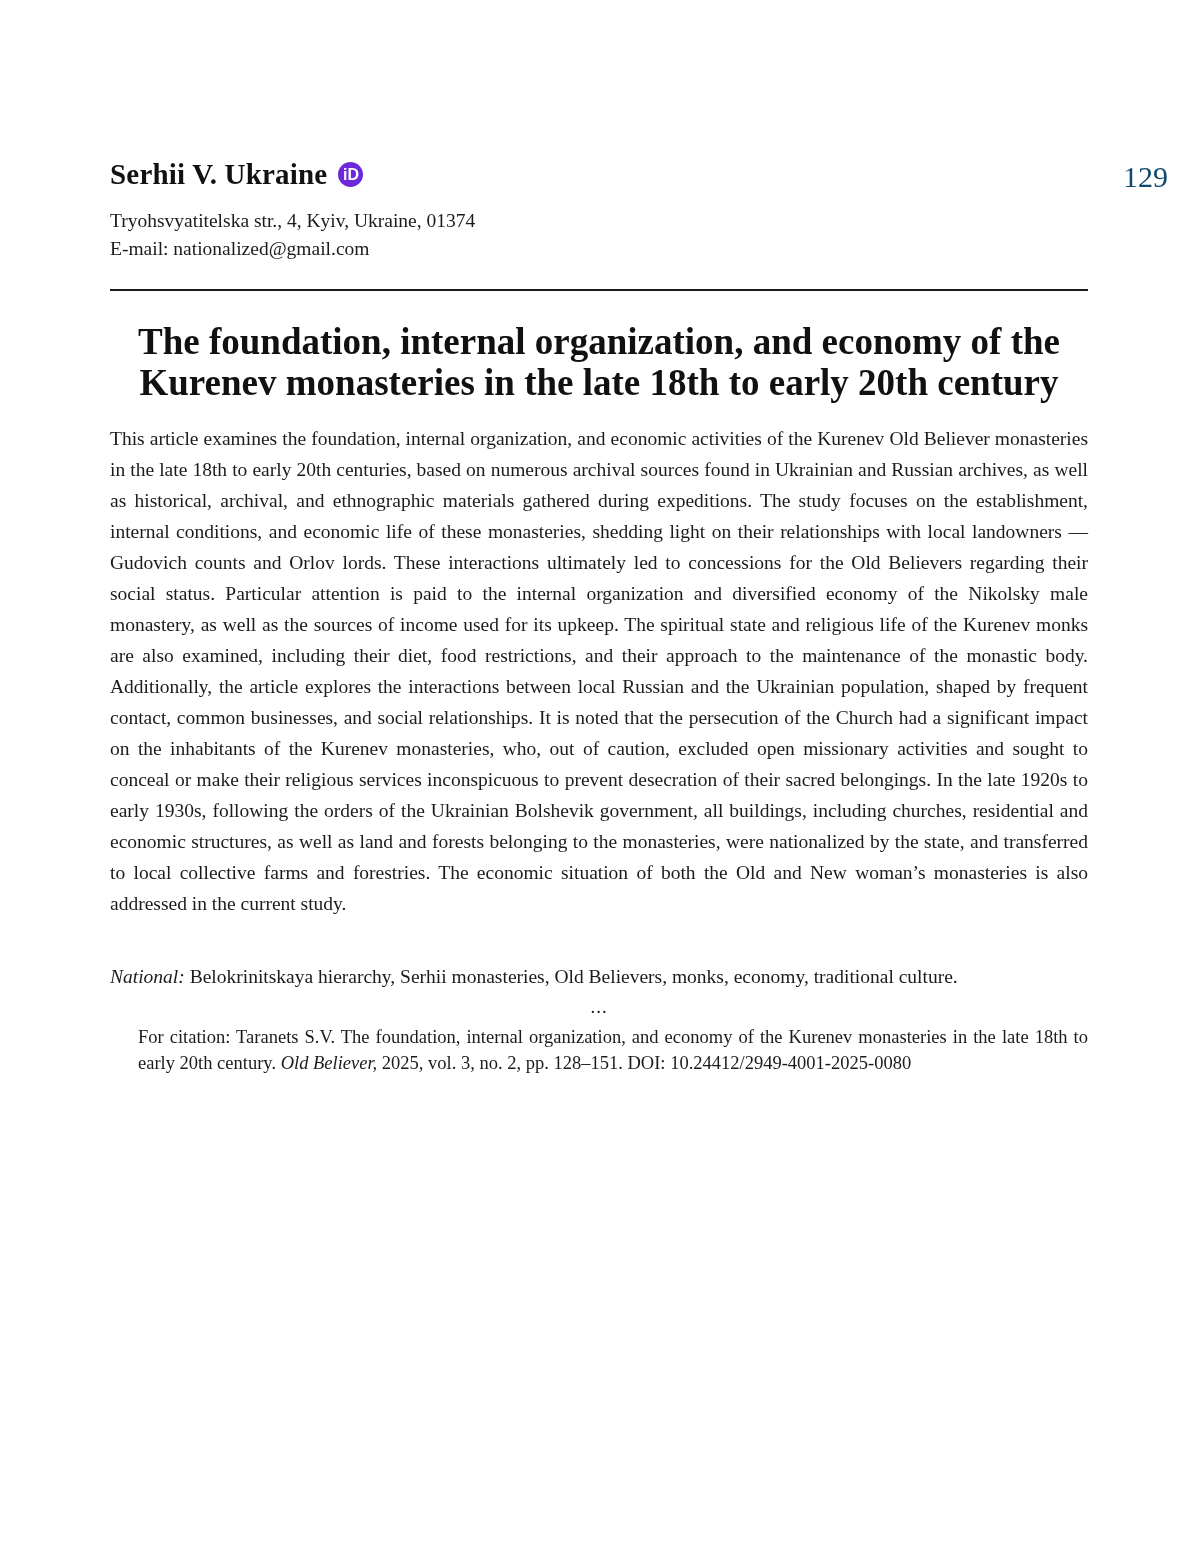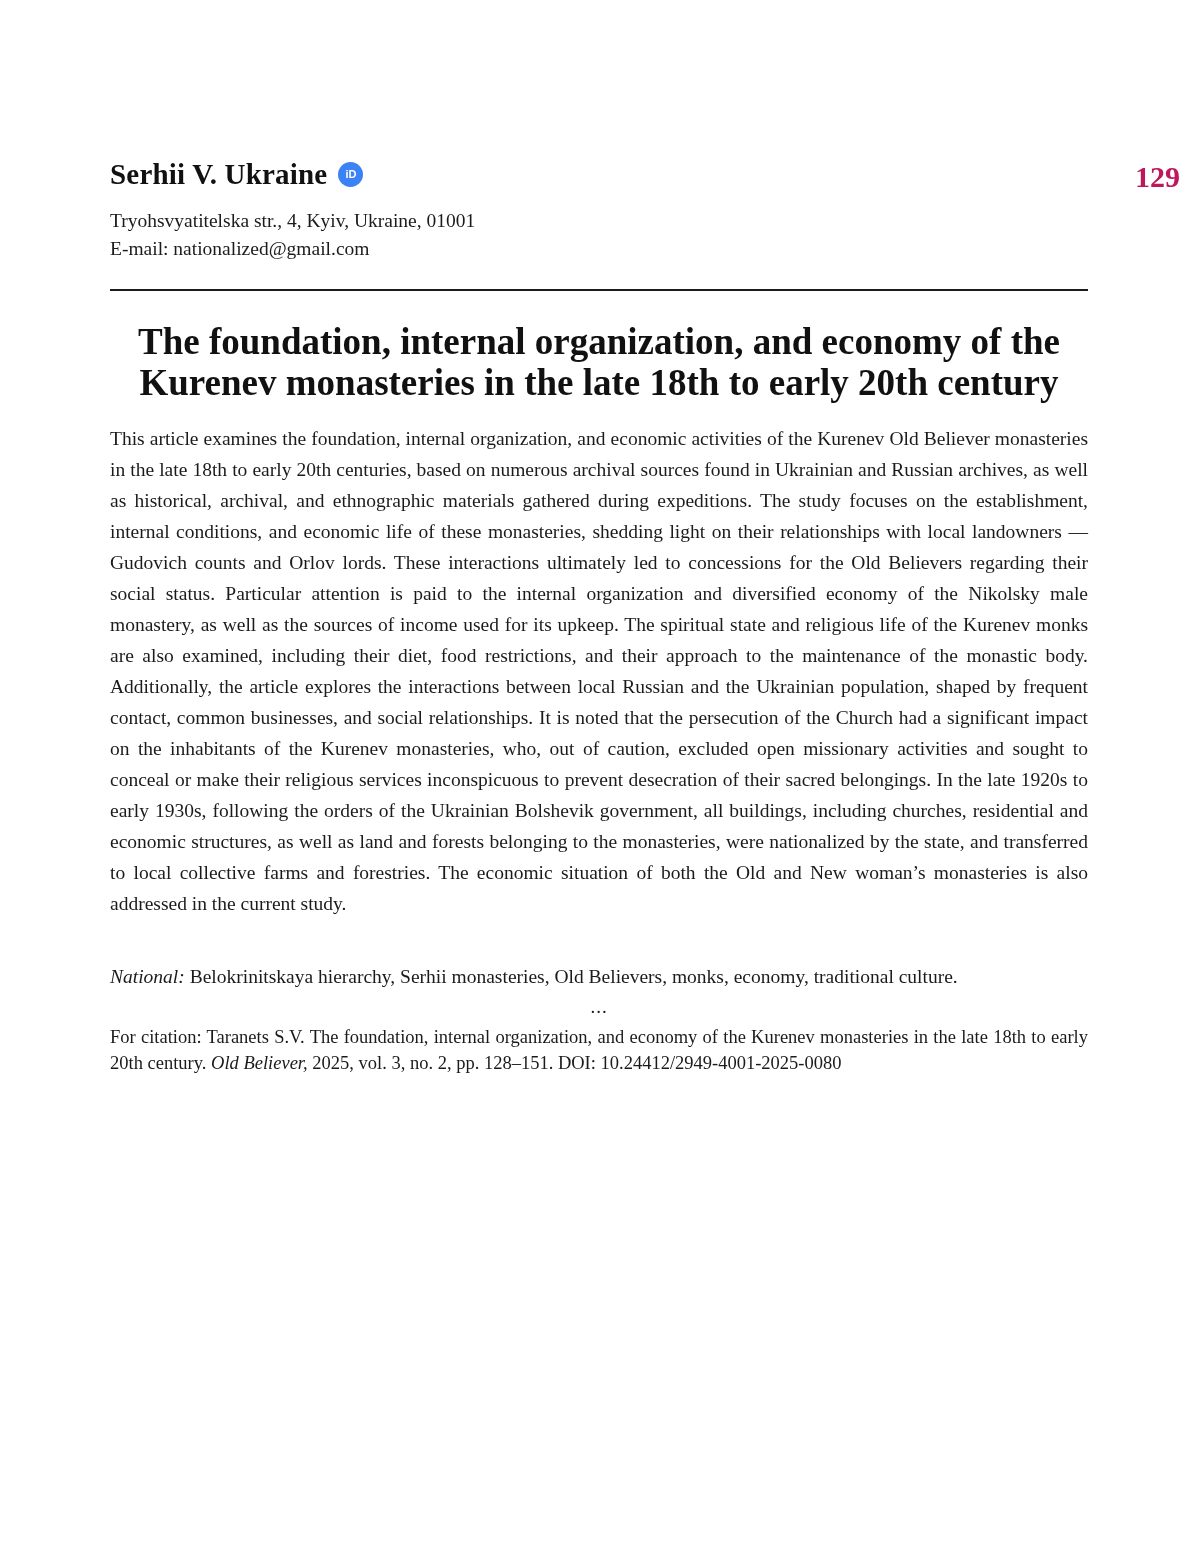--- a/index.html
+++ b/index.html
@@ -14,44 +14,44 @@
   }
   .page {
     position: relative;
     width: 1200px;
     height: 1553px;
     padding: 158px 112px 0 110px;
   }
   .page-number {
     position: absolute;
     top: 160px;
-    right: 20px;
+    right: 32px;
     font-size: 30px;
-    font-weight: bold;
-    color: #be185d;
+    font-weight: normal;
+    color: #0c4a6e;
   }
   .author-row {
     display: flex;
     align-items: center;
   }
   .author-name {
     font-size: 29px;
     font-weight: bold;
     letter-spacing: 0.2px;
     color: #111;
   }
   .orcid {
     display: inline-block;
     width: 25px;
     height: 25px;
-    background: #3b82f6;
+    background: #6d28d9;
     border-radius: 50%;
     color: #ffffff;
     font-family: "Liberation Sans", sans-serif;
-    font-size: 11px;
+    font-size: 16px;
     font-weight: bold;
     text-align: center;
     line-height: 25px;
     margin-left: 11px;
     cursor: pointer;
   }
   .affiliation {
     margin-top: 22px;
     font-size: 19.5px;
     line-height: 28px;
@@ -91,39 +91,40 @@
     margin-top: 4px;
     text-align: center;
     font-size: 19px;
     letter-spacing: 1px;
   }
   .citation {
     margin-top: 6px;
     font-size: 18.5px;
     line-height: 26px;
     text-align: justify;
+    margin-left: 28px;
   }
   .italic { font-style: italic; }
 </style>
 </head>
 <body>
 
 <div class="page">
 
   <div class="page-number">129</div>
 
   <header class="author-block">
     <div class="author-row">
       <span class="author-name">Serhii V. Ukraine</span>
       <span class="orcid">iD</span>
     </div>
 
 
     <p class="address">
-      <span>Tryohsvyatitelska str., 4, Kyiv, Ukraine, 01001</span><br>
+      <span>Tryohsvyatitelska str., 4, Kyiv, Ukraine, 01374</span><br>
       <span>E-mail: </span><span>nationalized@gmail.com</span>
     </p>
   </header>
 
   <hr class="rule">
 
   <h1 class="title">The foundation, internal organization, and economy of the Kurenev monasteries in the late 18th to early 20th century</h1>
 
   <p class="abstract">This article examines the foundation, internal organization, and economic activities of the Kurenev Old Believer monasteries in the late 18th to early 20th centuries, based on numerous archival sources found in Ukrainian and Russian archives, as well as historical, archival, and ethnographic materials gathered during expeditions. The study focuses on the establishment, internal conditions, and economic life of these monasteries, shedding light on their relationships with local landowners — Gudovich counts and Orlov lords. These interactions ultimately led to concessions for the Old Believers regarding their social status. Particular attention is paid to the internal organization and diversified economy of the Nikolsky male monastery, as well as the sources of income used for its upkeep. The spiritual state and religious life of the Kurenev monks are also examined, including their diet, food restrictions, and their approach to the maintenance of the monastic body. Additionally, the article explores the interactions between local Russian and the Ukrainian population, shaped by frequent contact, common businesses, and social relationships. It is noted that the persecution of the Church had a significant impact on the inhabitants of the Kurenev monasteries, who, out of caution, excluded open missionary activities and sought to conceal or make their religious services inconspicuous to prevent desecration of their sacred belongings. In the late 1920s to early 1930s, following the orders of the Ukrainian Bolshevik government, all buildings, including churches, residential and economic structures, as well as land and forests belonging to the monasteries, were nationalized by the state, and transferred to local collective farms and forestries. The economic situation of both the Old and New woman’s monasteries is also addressed in the current study.</p>
 

